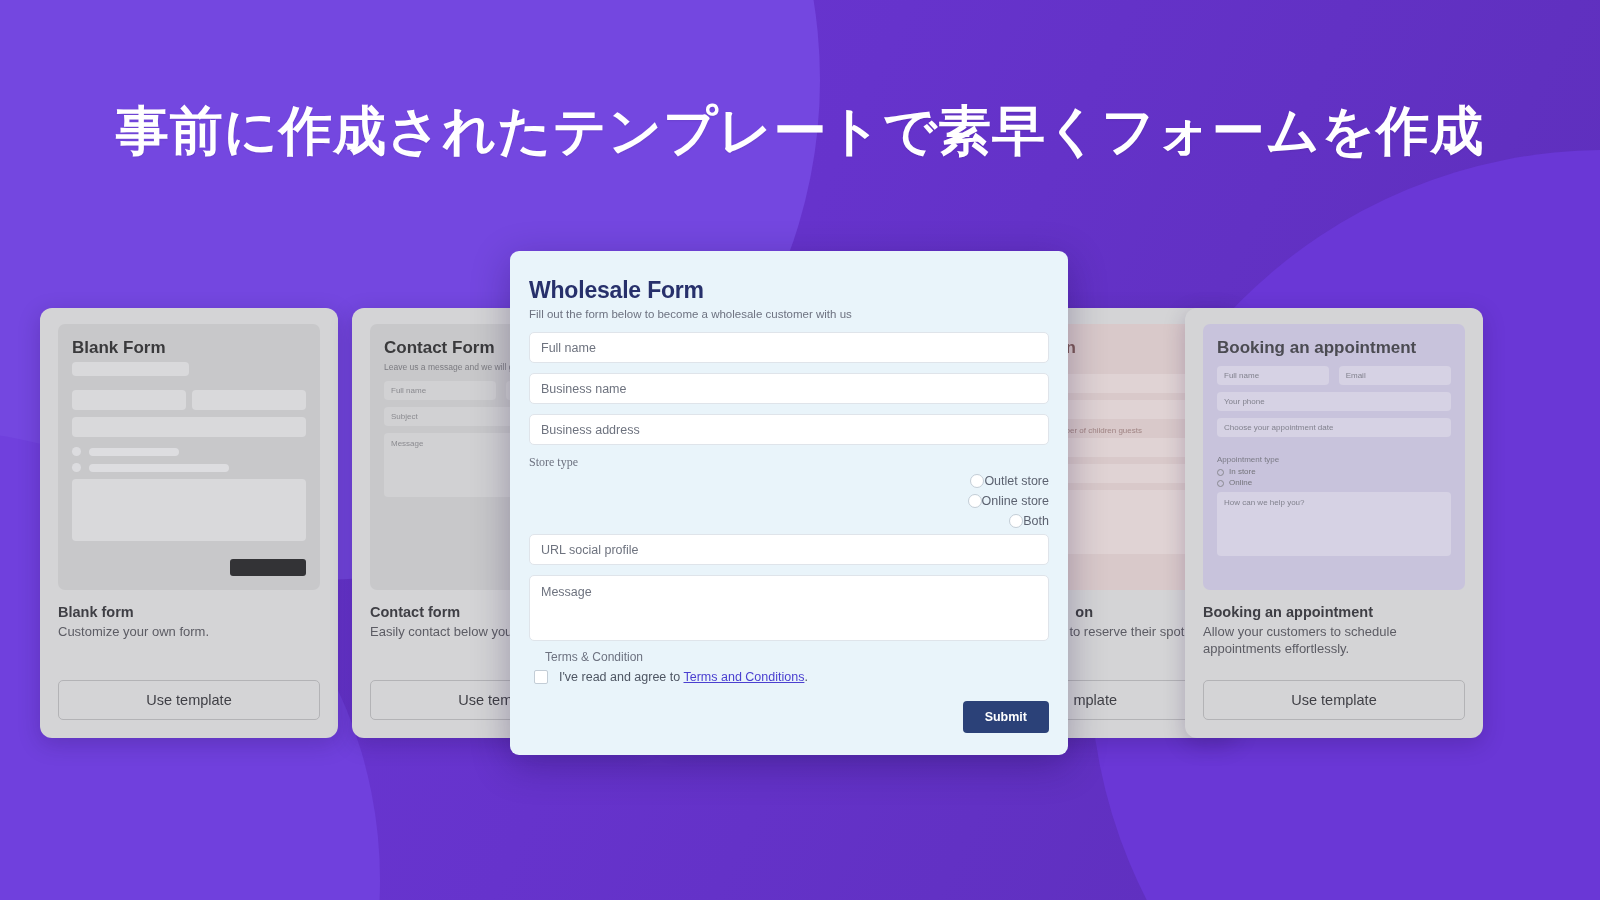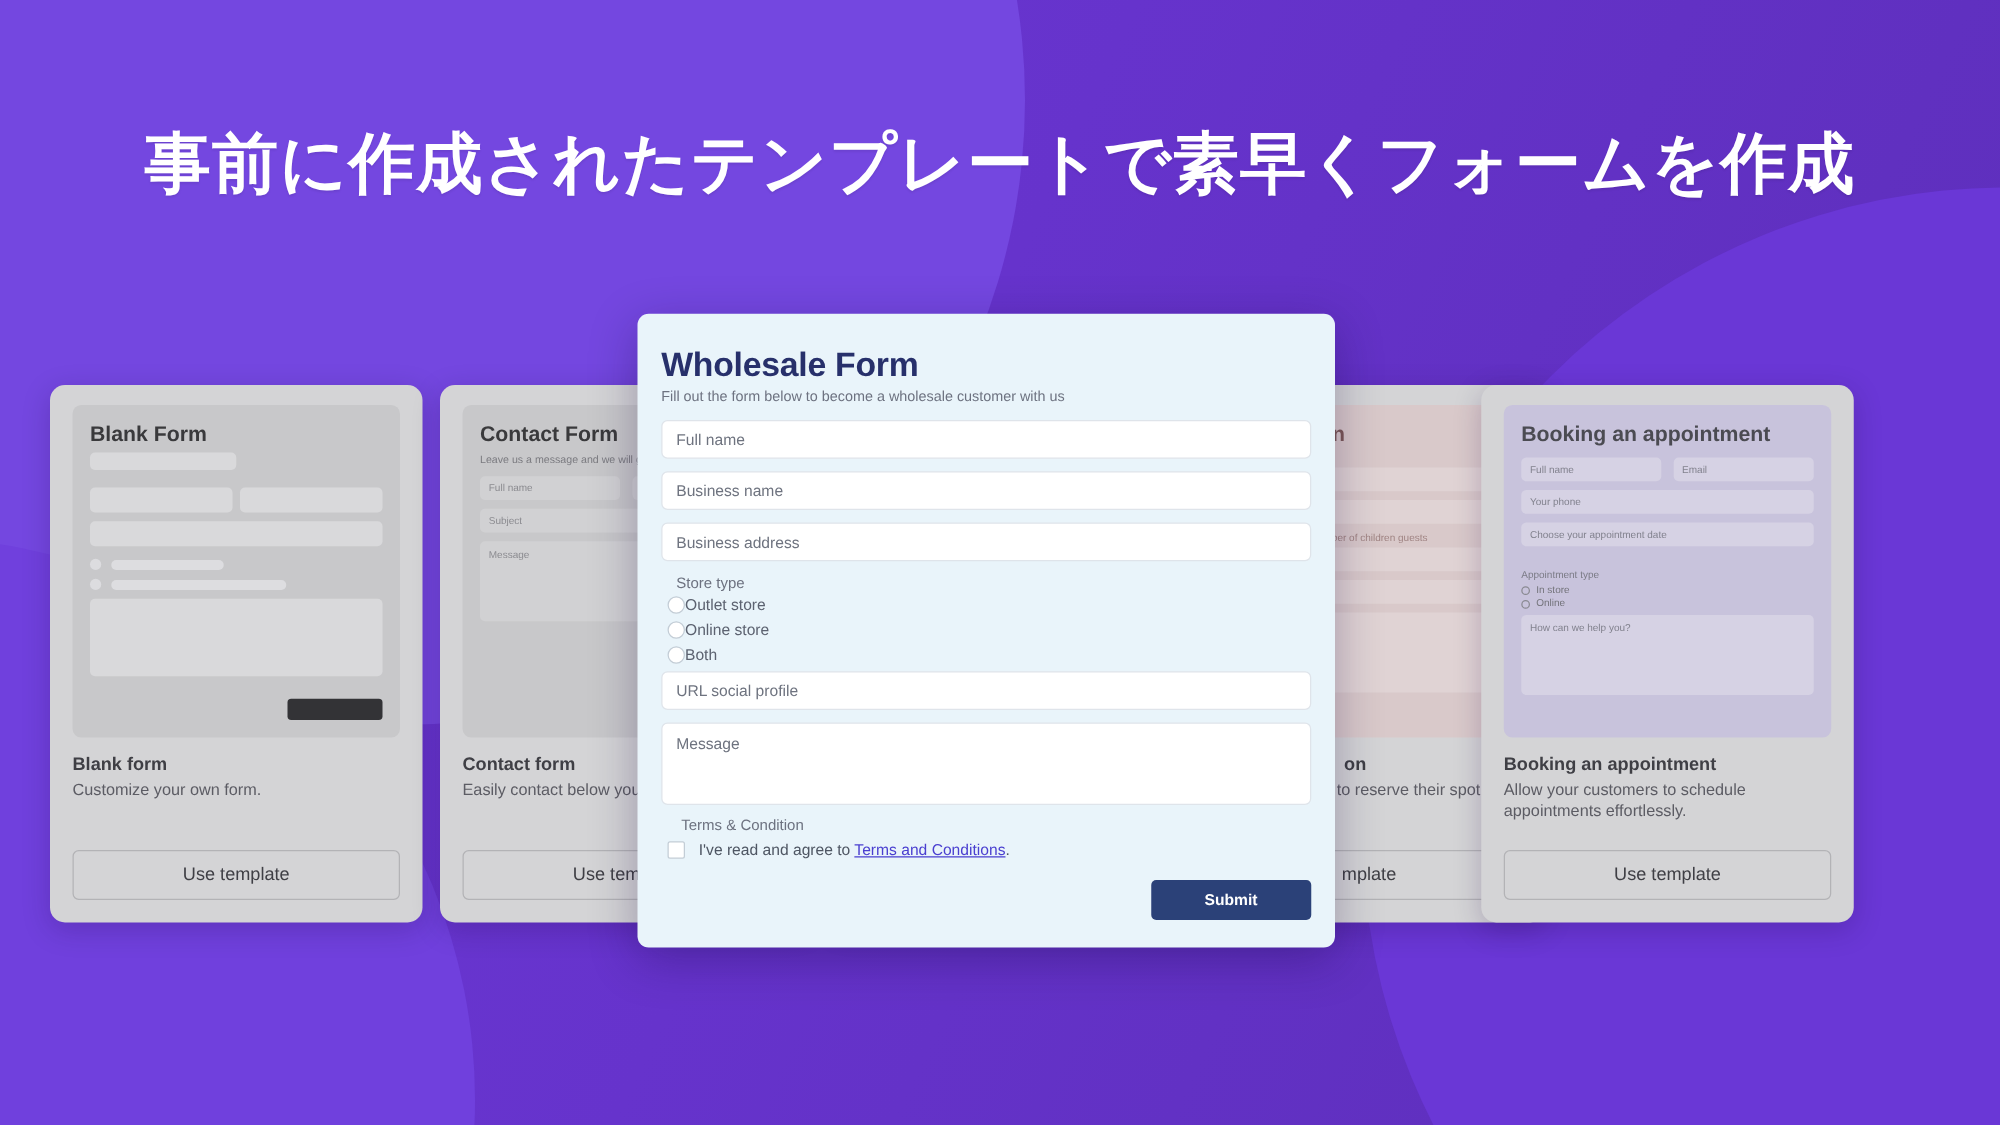--- a/index.html
+++ b/index.html
@@ -205,21 +205,21 @@
     left: 510px;
     top: 251px;
     width: 558px;
     background: #e9f4fa;
     border-radius: 9px;
     box-shadow: 0 10px 38px rgba(20,5,60,.30);
     padding: 26px 19px 22px 19px;
     z-index: 20;
   }
   .m-title {
-    font-size: 27px;
+    font-size: 23px;
     font-weight: bold;
     color: #27306b;
     letter-spacing: -.2px;
   }
   .m-sub {
     font-size: 11.5px;
     color: #6d7280;
     margin: 4px 0 12px;
   }
   .m-row { display: flex; gap: 12px; margin-bottom: 10px; }
@@ -232,27 +232,29 @@
     font-size: 12.5px;
     color: #5c6270;
     font-family: inherit;
     padding: 0 11px;
     outline: none;
   }
   .m-in::placeholder { color: #6e737f; }
   .m-label {
     font-size: 12px;
     color: #6d7280;
-    margin: 6px 12px 4px;
+    margin: 6px 0 4px;
+    font-family: Liberation Serif, serif;
   }
   .m-radio {
     display: flex;
     align-items: center;
     gap: 0;
     margin: 0 0 6px 5px;
+    justify-content: flex-end;
   }
   .m-radio .ring {
     width: 14px; height: 14px;
     border-radius: 50%;
     border: 1.4px solid #c3cdd6;
     background: #fff;
     flex: none;
     cursor: pointer;
   }
   .m-radio .txt { font-size: 12.5px; color: #5c6270; }
@@ -285,21 +287,21 @@
   .terms-link { color: #4a3fd0; text-decoration: underline; cursor: pointer; }
   .submit-wrap { display: flex; justify-content: flex-end; margin-top: 17px; }
   .submit-btn {
     background: #2b4178;
     color: #ffffff;
     border: none;
     border-radius: 4px;
     font-size: 12.5px;
     font-weight: bold;
     font-family: inherit;
-    padding: 9px 43px;
+    padding: 9px 22px;
     cursor: pointer;
   }
 </style>
 </head>
 <body>
 
 <div class="bg">
   <div class="blob-a"></div>
   <div class="blob-b"></div>
   <div class="blob-c"></div>

